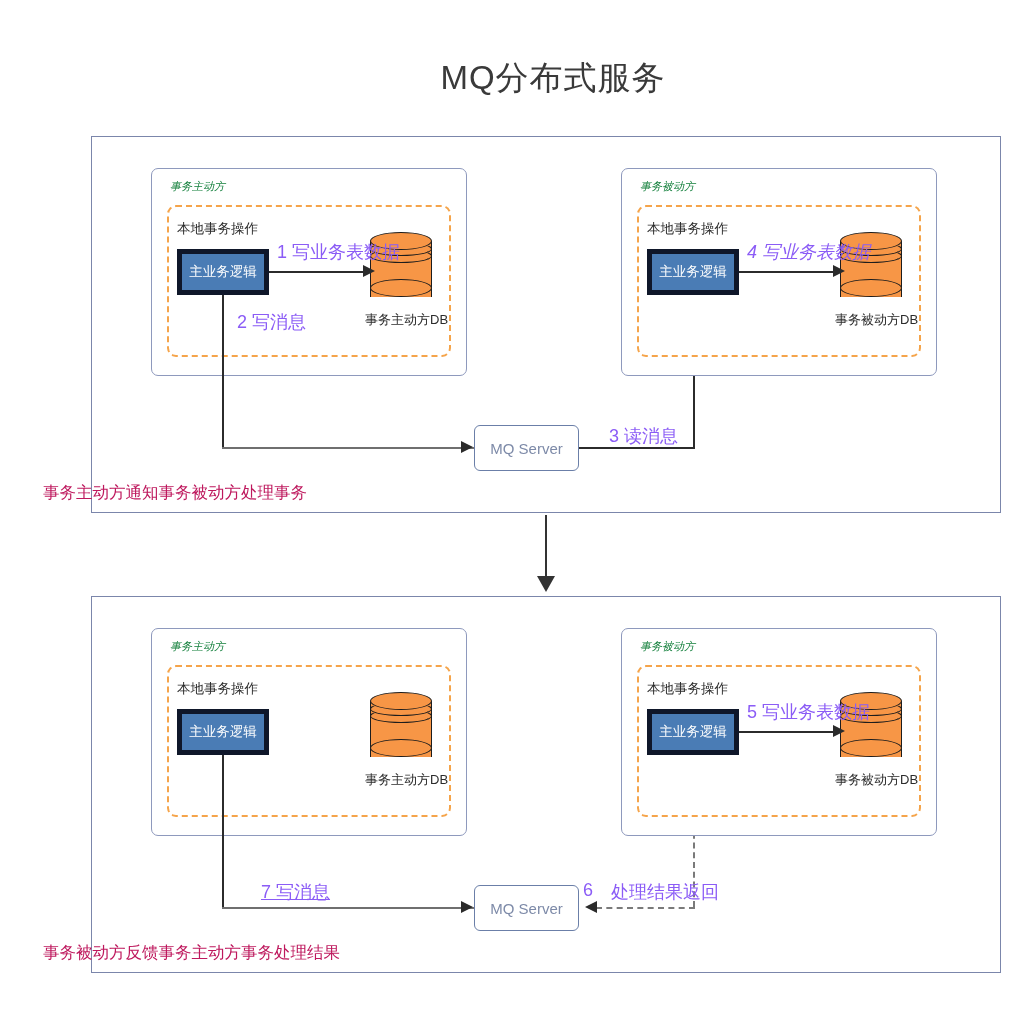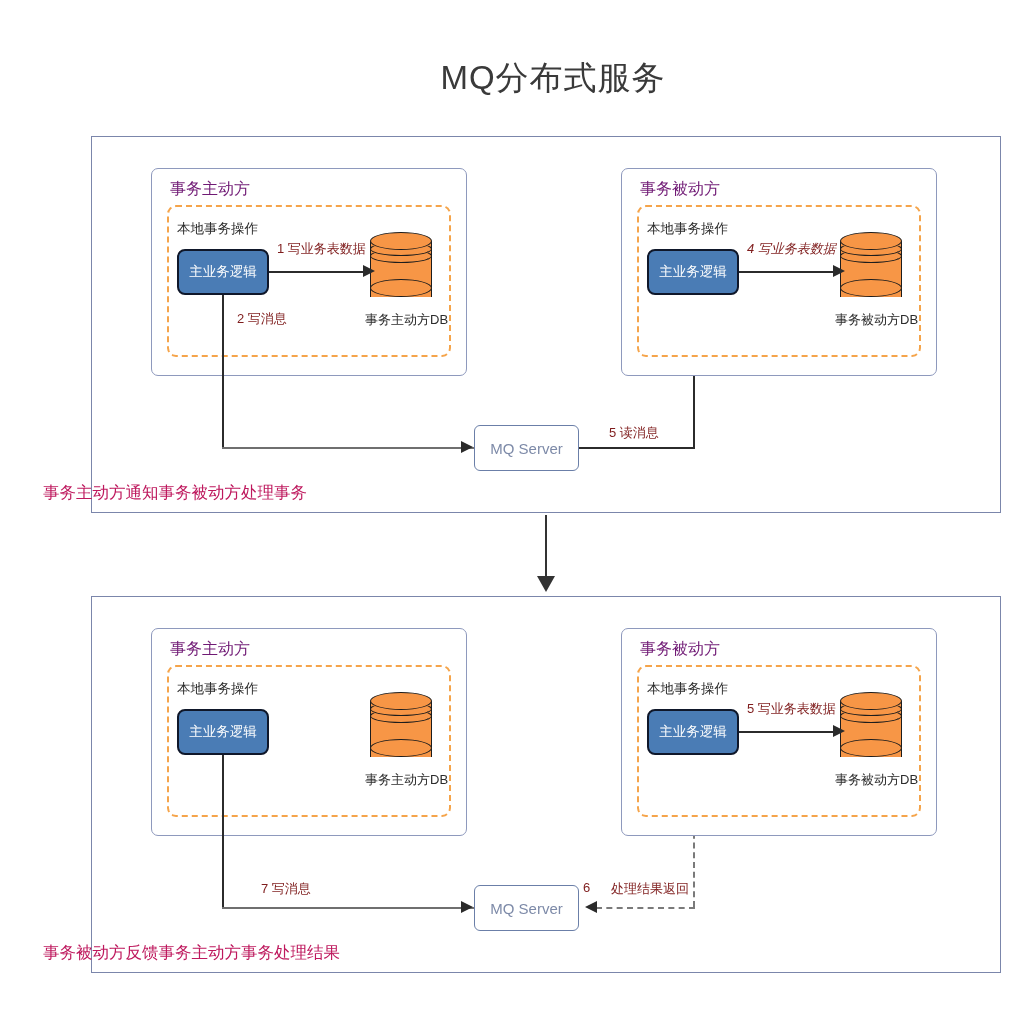--- a/index.html
+++ b/index.html
@@ -46,23 +46,24 @@
     position: absolute;
     border: 1.6px solid #8e99bd;
     border-radius: 7px;
     background: #ffffff;
     box-sizing: border-box;
   }
   .party-title {
     position: absolute;
     left: 18px;
     top: 10px;
-    font-size: 16px;
-    color: #701a75;
-    white-space: nowrap;
+    font-size: 11px;
+    color: #15803d;
+    white-space: nowrap;
+    font-style: italic;
   }
 
   
   .local-tx-box {
     position: absolute;
     border: 2px dashed #f5a44a;
     border-radius: 9px;
     background: transparent;
     box-sizing: border-box;
   }
@@ -72,22 +73,22 @@
     color: #2b2b2b;
     white-space: nowrap;
   }
 
   
   .biz-box {
     position: absolute;
     width: 92px;
     height: 46px;
     background: #4a7cb5;
-    border: 2px solid #0f172a;
-    border-radius: 8px;
+    border: 5px solid #0f172a;
+    border-radius: 0;
     color: #ffffff;
     font-size: 13.5px;
     display: flex;
     align-items: center;
     justify-content: center;
     box-sizing: border-box;
     white-space: nowrap;
   }
 
   
@@ -177,22 +178,22 @@
     position: absolute;
     text-align: left;
     font-size: 16.5px;
     color: #be185d;
     white-space: nowrap;
   }
 
   
   .step-label {
     position: absolute;
-    font-size: 13px;
-    color: #7f1d1d;
+    font-size: 18px;
+    color: #8b5cf6;
     white-space: nowrap;
   }
 
   
   .ln {
     position: absolute;
     background: #2b2b2b;
   }
   .ln.h { height: 1.6px; }
   .ln.v { width: 1.6px; }
@@ -270,21 +271,21 @@
   <div class="ln v" style="left:179px; top:295px; height:153px;"></div>
   <div class="ln h gray" style="left:179px; top:447px; width:252px;"></div>
   <div class="arrow right" style="left:418px; top:441px;"></div>
   <div class="step-label" style="left:194px; top:310px;">2  写消息</div>
 
   <div class="mq-box" style="left:431px; top:425px;">MQ Server</div>
 
   <div class="ln h" style="left:536px; top:447px; width:116px;"></div>
   <div class="ln v" style="left:650px; top:307px; height:141px;"></div>
   <div class="arrow up" style="left:644px; top:296px;"></div>
-  <div class="step-label" style="left:566px; top:424px;">5  读消息</div>
+  <div class="step-label" style="left:566px; top:424px;">3  读消息</div>
 
   <div class="party-panel" style="left:578px; top:168px; width:316px; height:208px;">
     <div class="party-title">事务被动方</div>
   </div>
   <div class="local-tx-box" style="left:594px; top:205px; width:284px; height:152px;"></div>
   <div class="local-tx-label" style="left:604px; top:220px;">本地事务操作</div>
   <div class="biz-box" style="left:604px; top:249px;">主业务逻辑</div>
   <div class="db-wrap" style="left:792px; top:232px;">
     <div class="db-cyl">
       <div class="db-body"></div>
@@ -320,21 +321,21 @@
       <div class="db-top"></div>
       <div class="db-ridge r1"></div>
       <div class="db-ridge r2"></div>
     </div>
     <div class="db-caption">事务主动方DB</div>
   </div>
 
   <div class="ln v" style="left:179px; top:755px; height:153px;"></div>
   <div class="ln h gray" style="left:179px; top:907px; width:252px;"></div>
   <div class="arrow right" style="left:418px; top:901px;"></div>
-  <div class="step-label" style="left:218px; top:880px;">7  写消息</div>
+  <div class="step-label" style="left:218px; top:880px;text-decoration:underline;">7  写消息</div>
 
   <div class="mq-box" style="left:431px; top:885px;">MQ Server</div>
 
   <div class="dln v" style="left:650px; top:755px; height:152px;"></div>
   <div class="dln h" style="left:553px; top:907px; width:99px;"></div>
   <div class="arrow left" style="left:542px; top:901px;"></div>
   <div class="step-label" style="left:540px; top:880px;">6</div>
   <div class="step-label" style="left:568px; top:880px;">处理结果返回</div>
 
   <div class="party-panel" style="left:578px; top:628px; width:316px; height:208px;">

